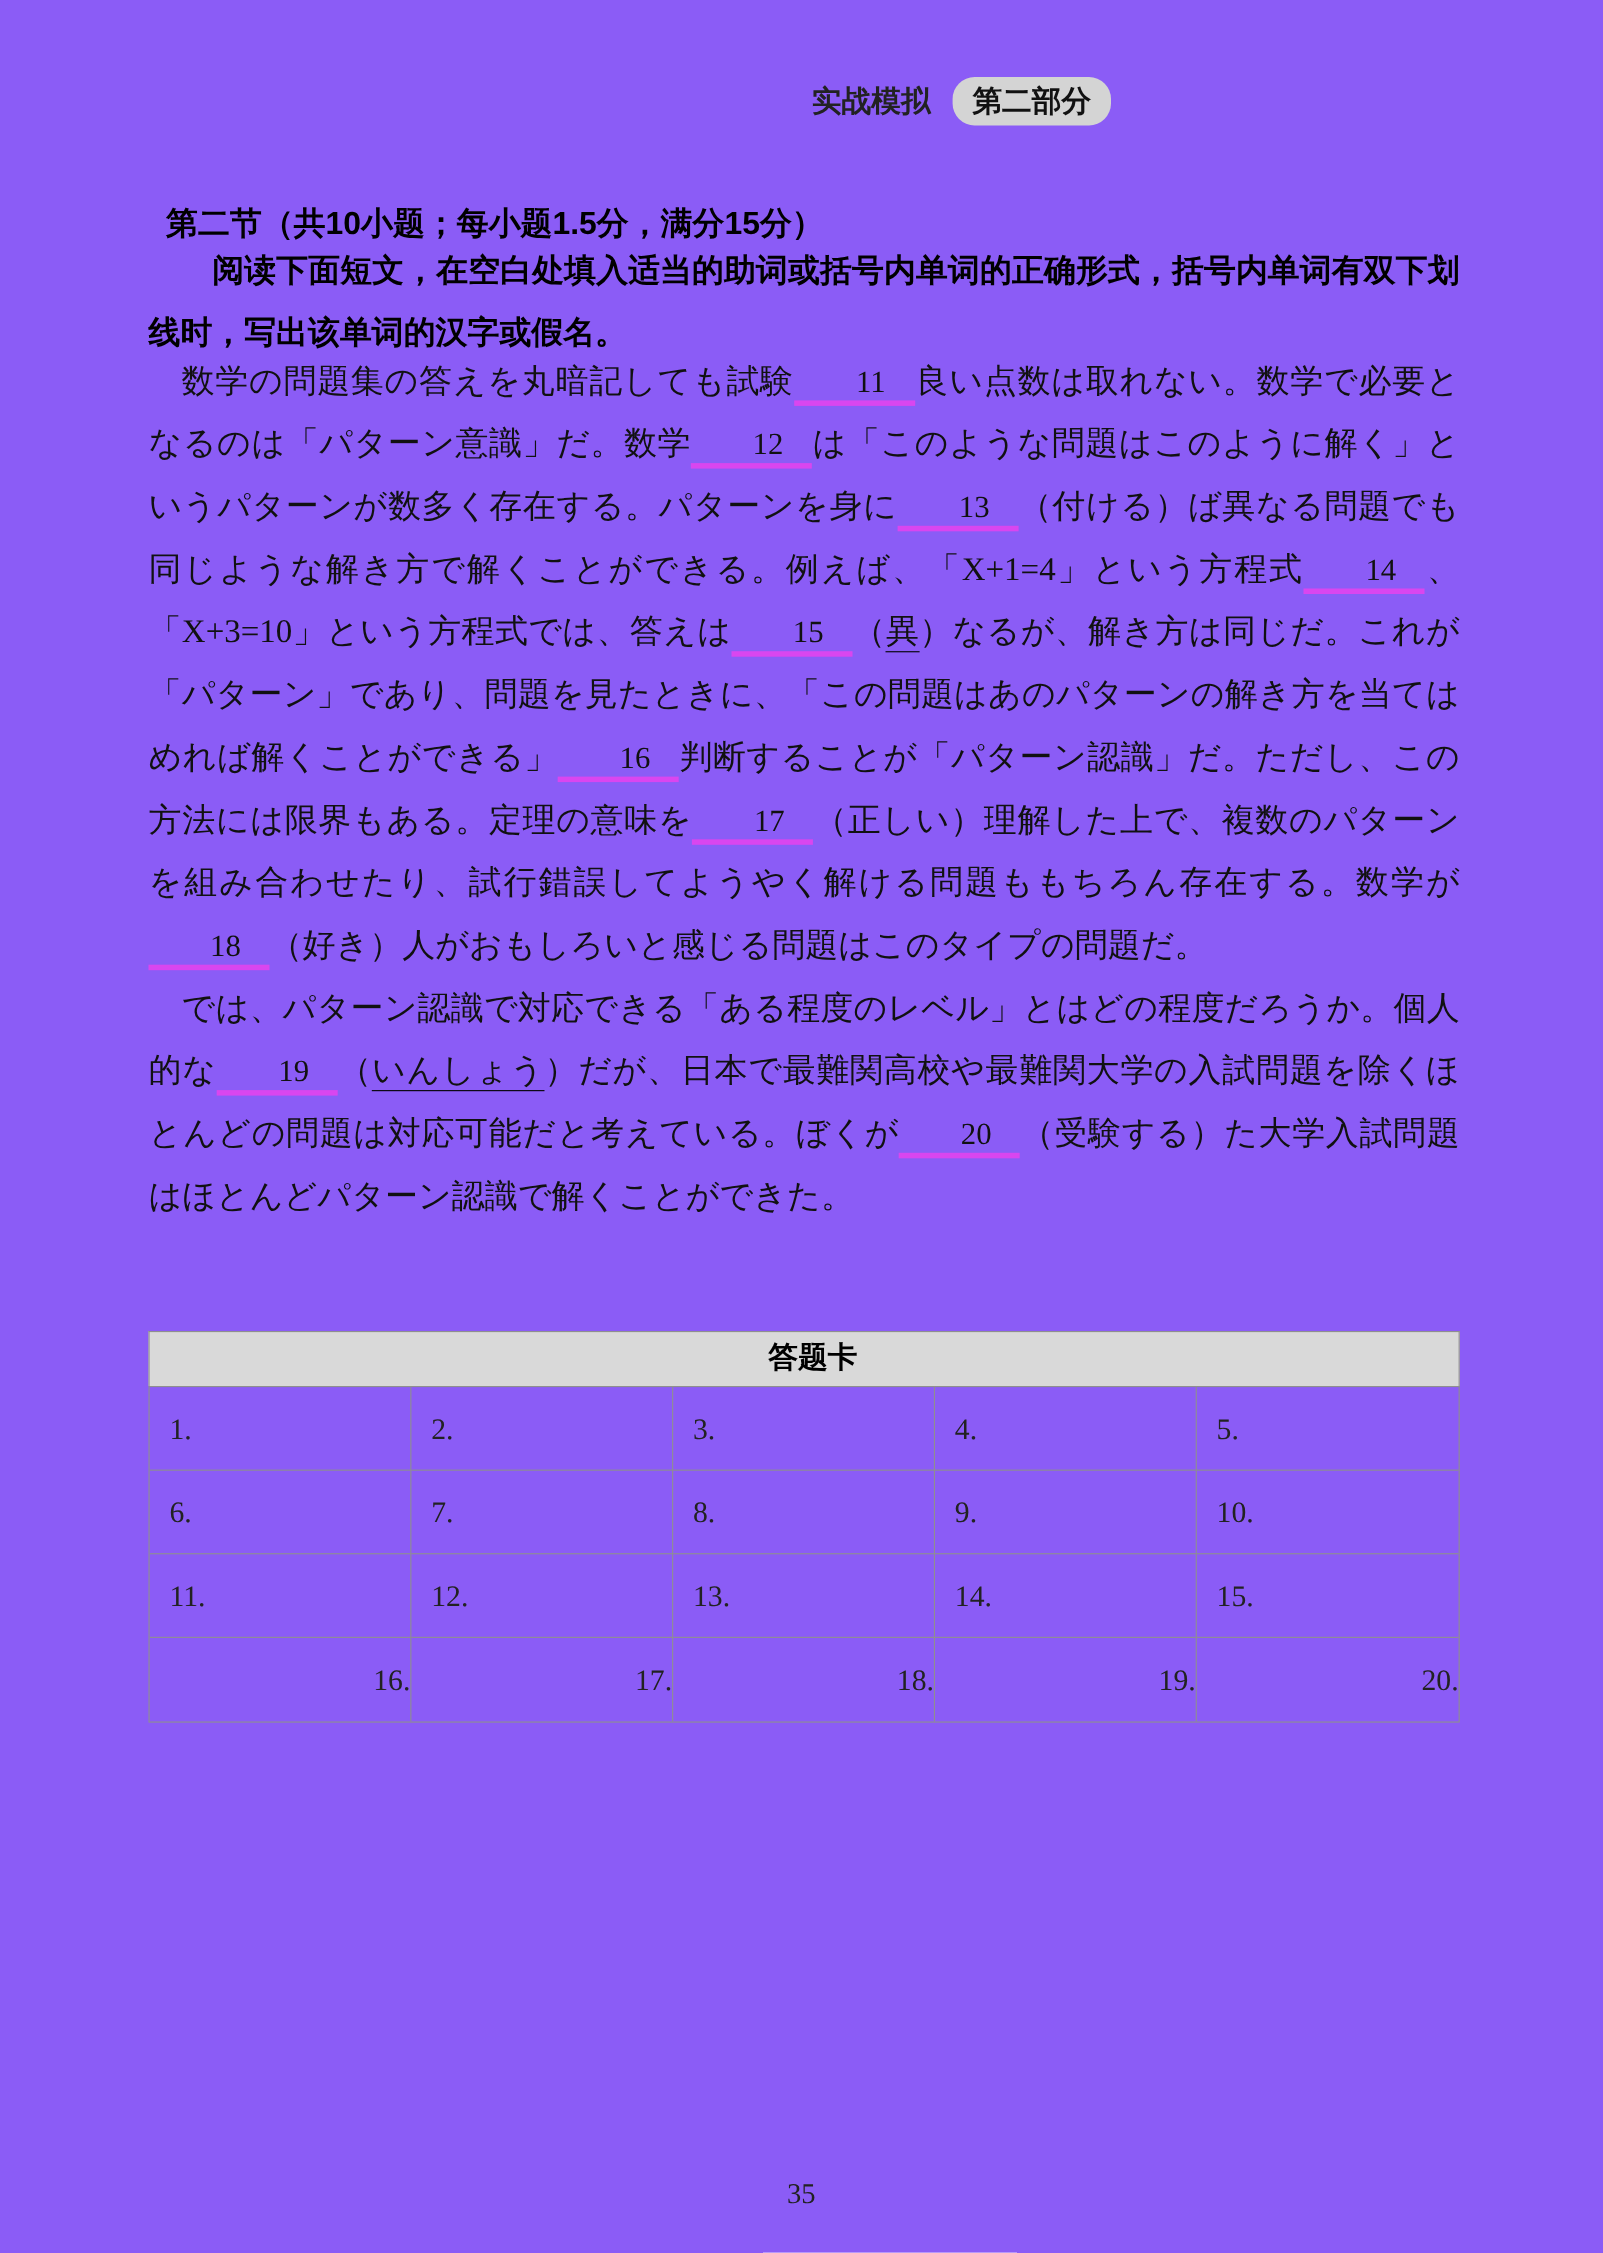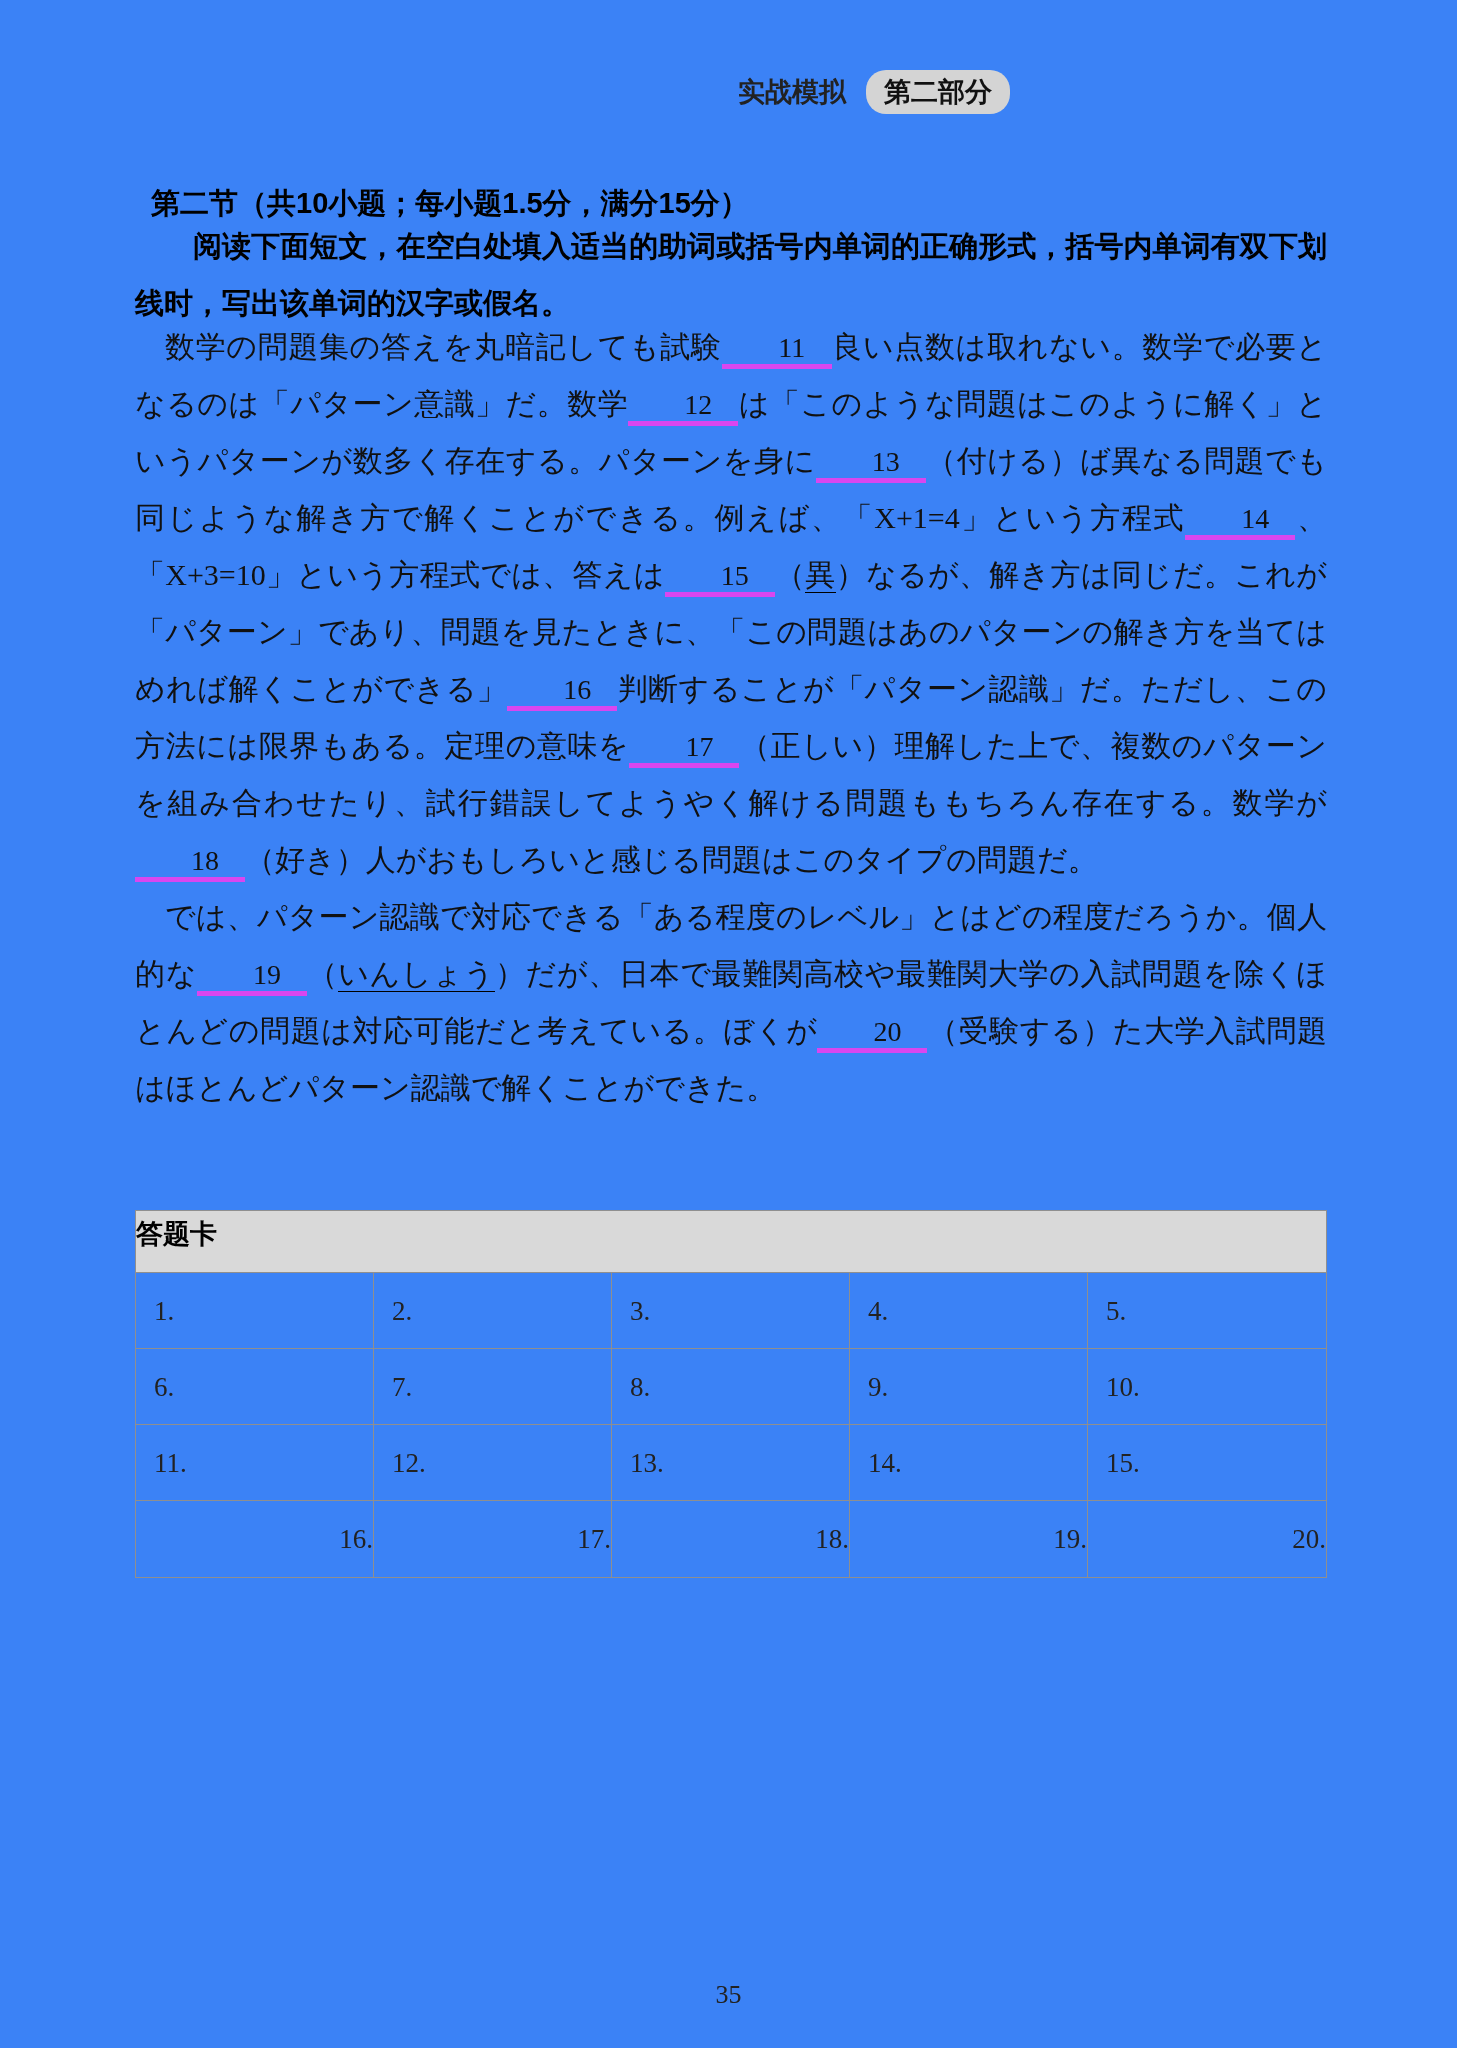--- a/index.html
+++ b/index.html
@@ -1,20 +1,20 @@
 <!DOCTYPE html>
 <html><head>
 <meta charset="utf-8">
 <style>
   html, body { margin: 0; padding: 0; background: #ffffff; }
   .page {
     position: relative;
     width: 1457px;
     height: 2048px;
-    background: #3b82f6;
+    background: #8b5cf6;
     color: #111111;
     font-family: "Liberation Serif", serif;
     overflow: hidden;
   }
   
   .header {
     position: absolute;
     top: 70px;
     left: 0;
     width: 1010px;
@@ -88,27 +88,28 @@
     position: absolute;
     top: 1210px;
     left: 135px;
     width: 1192px;
   }
   .answer-title {
     box-sizing: border-box;
     background: #d9d9d9;
     border: 1px solid #8f8f8f;
     border-bottom: none;
-    height: 62px;
+    height: 50px;
     line-height: 47px;
-    text-align: left;
+    text-align: center;
     font-family: "Liberation Sans", sans-serif;
     font-weight: bold;
     font-size: 27px;
     color: #000000;
+    padding-left: 16px;
   }
   .answer-grid {
     box-sizing: border-box;
     display: grid;
     grid-template-columns: repeat(5, 1fr);
     border: 1px solid #8f8f8f;
   }
   .answer-cell {
     box-sizing: border-box;
     border-right: 1px solid #8f8f8f;

